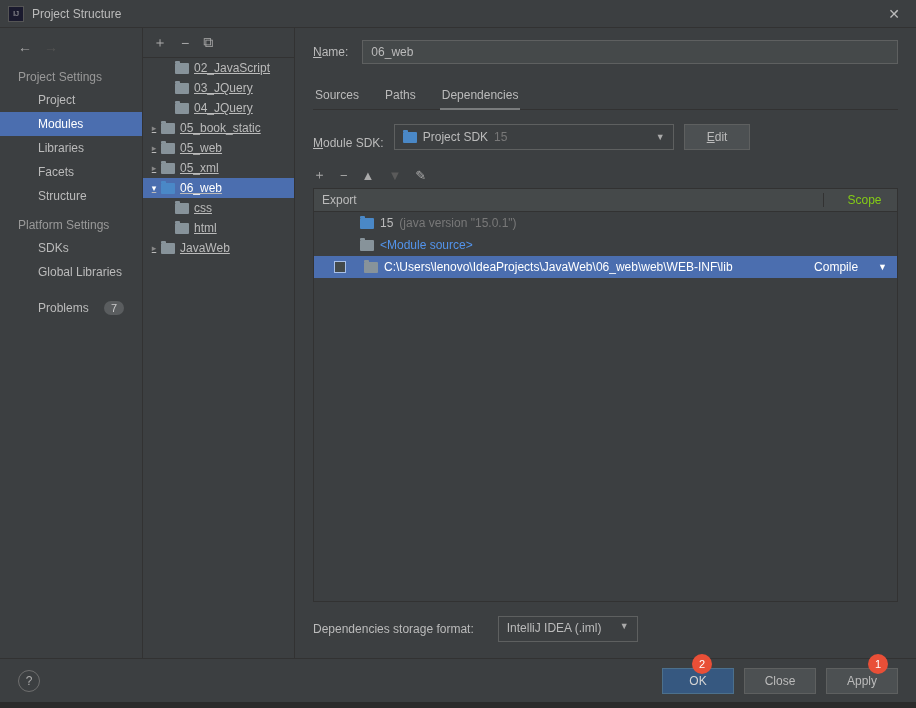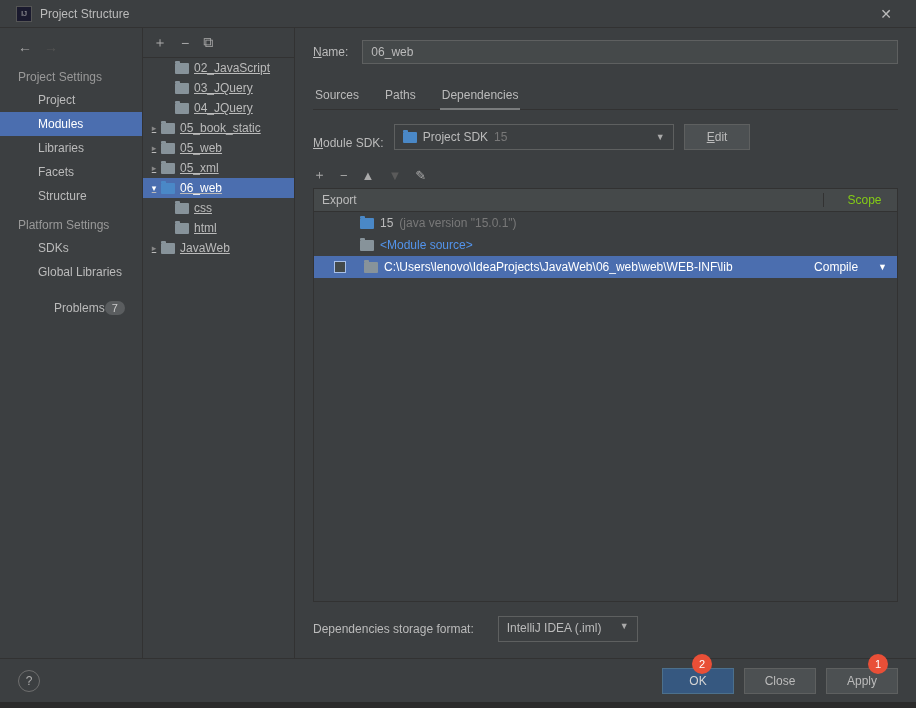--- a/index.html
+++ b/index.html
@@ -1,32 +1,32 @@
 <!DOCTYPE html>
 <html><head>
   <meta charset="utf-8">
   <style>
     * { margin: 0; padding: 0; box-sizing: border-box; font-family: "Segoe UI", Arial, sans-serif; font-size: 12px; }
     body { background: #3c3f41; color: #bbbbbb; width: 916px; height: 708px; overflow: hidden; }
     
-    .titlebar { height: 28px; display: flex; align-items: center; padding: 0 16px; background: #3c3f41; border-bottom: 1px solid #323232; justify-content: flex-end; }
+    .titlebar { height: 28px; display: flex; align-items: center; padding: 0 8px; background: #3c3f41; border-bottom: 1px solid #323232; justify-content: flex-end; }
     .titlebar-icon { width: 16px; height: 16px; background: #1a1a2e; border: 1px solid #555; margin-right: 8px; display:flex; align-items:center; justify-content:center; font-size:8px; color:#aaa;}
     .titlebar-title { flex: 1; color: #bbbbbb; }
     .titlebar-close { color: #bbbbbb; font-size: 14px; padding: 4px 8px; cursor: pointer; }
     
     .main-content { display: flex; height: 630px; }
     
     .sidebar { width: 143px; background: #3c3f41; border-right: 1px solid #323232; padding-top: 6px; }
     .nav-row { height: 26px; display: flex; align-items: center; padding: 0 18px; gap: 12px; }
     .nav-arrow { color: #aaaaaa; font-size: 14px; cursor: pointer; }
     .nav-arrow.disabled { color: #545454; }
     .sidebar-heading { color: #999; padding: 10px 18px 4px 18px; font-size: 12px; }
     .sidebar-item { padding: 5px 18px 5px 38px; color: #bbbbbb; cursor: pointer; }
     .sidebar-item.selected { background: #4b6eaf; color: #ffffff; }
-    .sidebar-problems { display: flex; align-items: center; padding: 5px 18px 5px 38px; justify-content: space-between; margin-left: 16px; }
+    .sidebar-problems { display: flex; align-items: center; padding: 5px 18px 5px 38px; justify-content: space-between; }
     .badge { background: #5a5d5f; color: #ccc; border-radius: 10px; padding: 1px 7px; font-size: 11px; }
     
     .tree-panel { width: 152px; background: #3c3f41; border-right: 1px solid #323232; }
     .tree-toolbar { height: 30px; display: flex; align-items: center; gap: 14px; padding: 0 10px; border-bottom: 1px solid #323232; }
     .tree-toolbar-icon { color: #aaaaaa; cursor: pointer; font-size: 14px; }
     .tree-item { display: flex; align-items: center; height: 20px; padding-left: 4px; cursor: pointer; text-decoration: underline; }
     .tree-chevron { width: 14px; color: #888; font-size: 9px; text-align: center; }
     .tree-folder-icon { width: 14px; height: 11px; background: #87939a; border-radius: 1px; margin-right: 5px; position:relative; }
     .tree-folder-icon::before { content:''; position:absolute; top:-2px; left:0; width:5px; height:2px; background:#87939a; border-radius:1px 1px 0 0;}
     .tree-folder-icon.blue { background: #4a88c7; }

